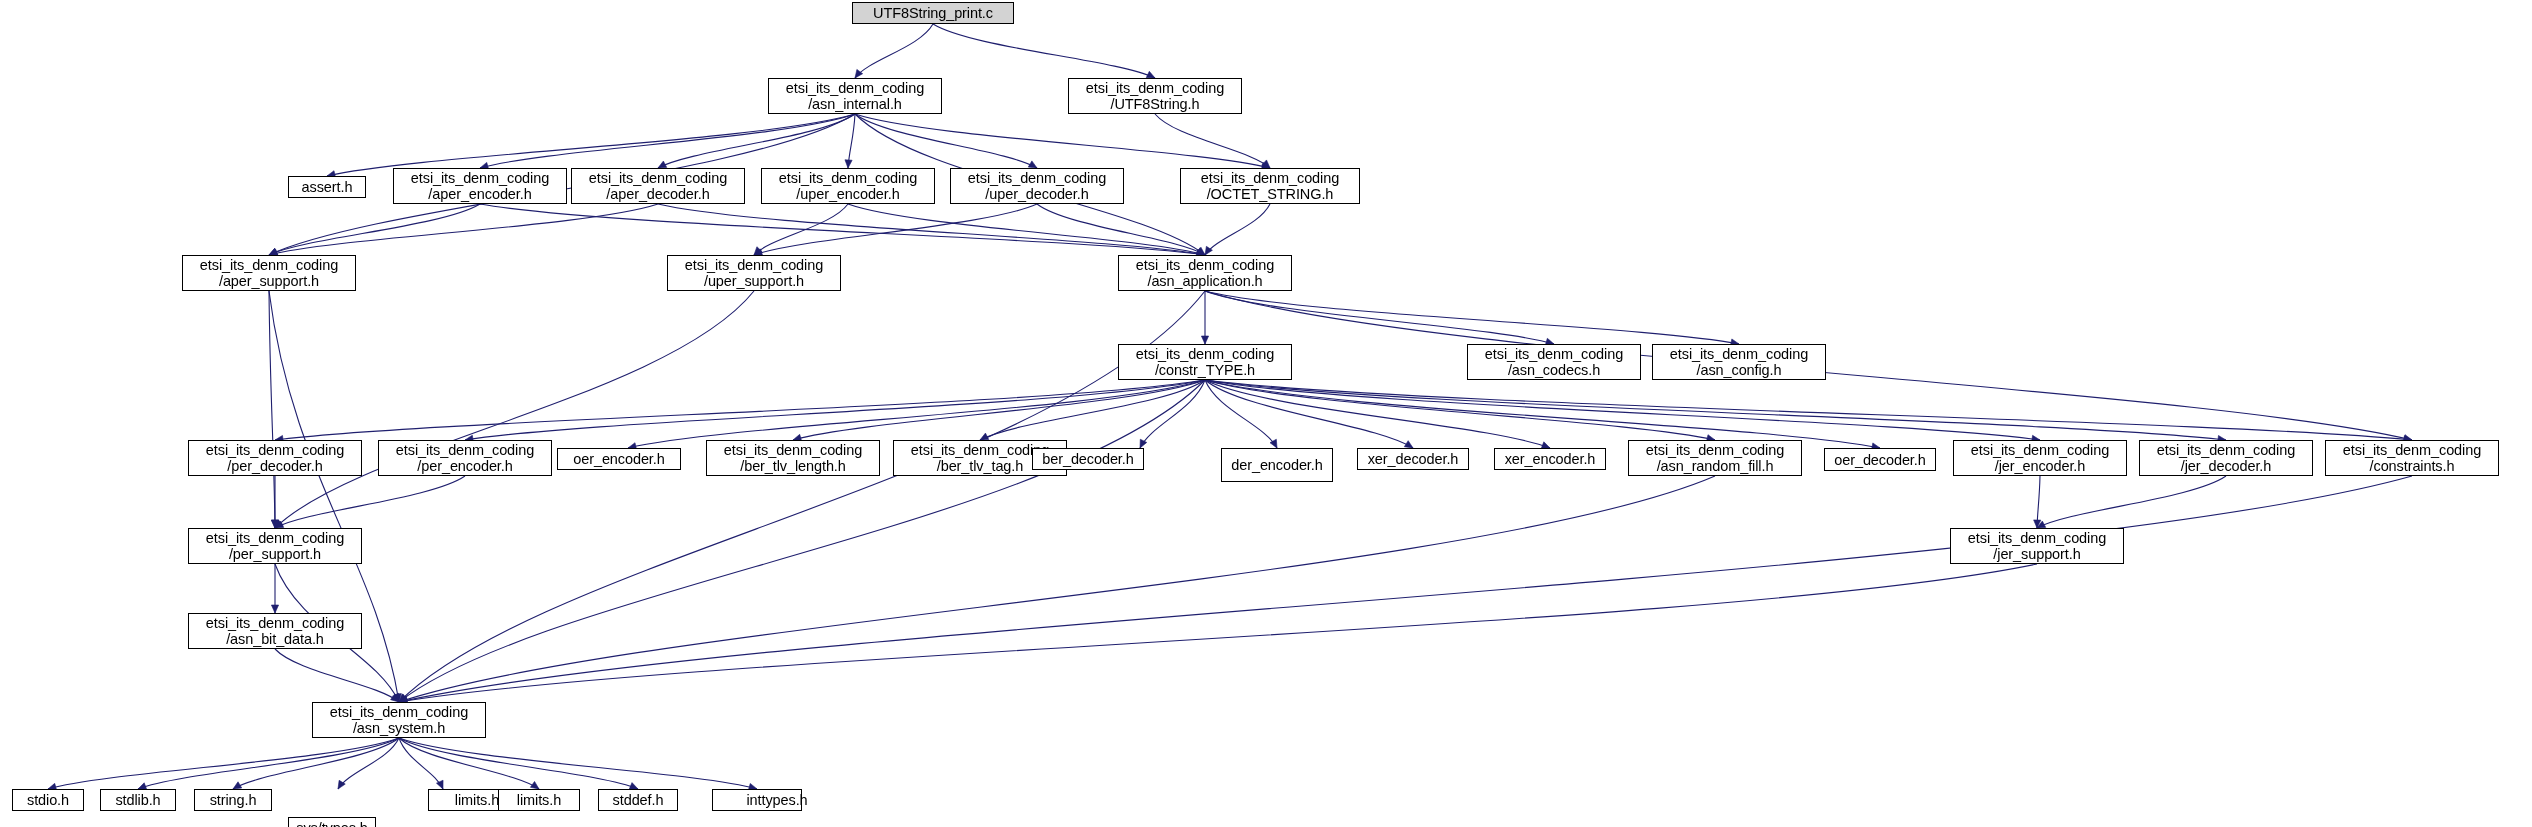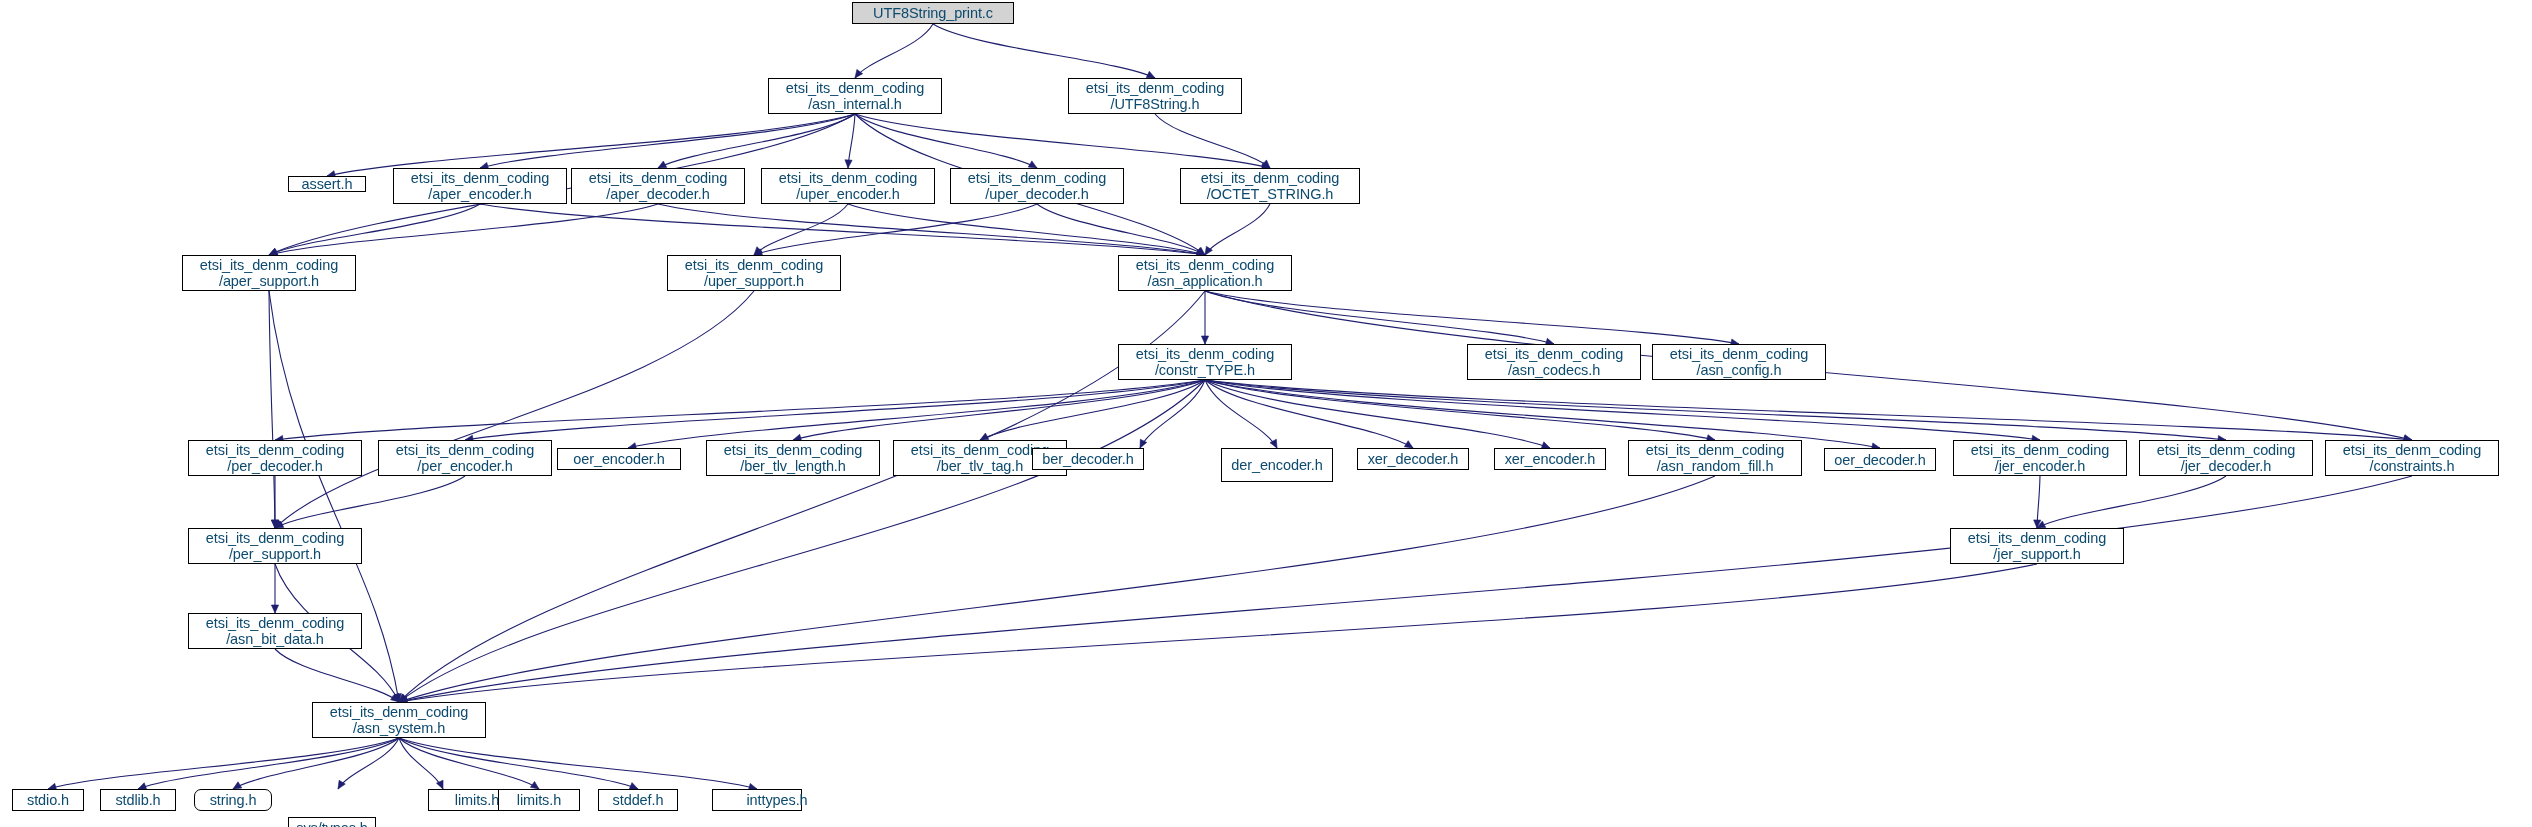--- a/index.html
+++ b/index.html
@@ -13,21 +13,21 @@
     height: 827px;
     background: #ffffff;
     font-family: "Liberation Sans", sans-serif;
     overflow: hidden;
   }
   .node {
     position: absolute;
     box-sizing: border-box;
     border: 1px solid #000000;
     background: #ffffff;
-    color: #0c4a6e;
+    color: #000000;
     font-size: 14.5px;
     line-height: 16px;
     text-align: center;
     display: flex;
     flex-direction: column;
     align-items: center;
     justify-content: center;
     white-space: pre;
     letter-spacing: -0.1px;
   }
@@ -181,21 +181,21 @@
       <polygon points="539,789 530.3909417243776,787.3135494057233 534.552666577996,781.4381731417914"></polygon>
       <path d="M 399 738 C 442.02 760.95, 594.98 771.15, 638 789"></path>
       <polygon points="638,789 629.2311448005854,789.2591881395801 631.9904936821994,782.6089254568333"></polygon>
       <path d="M 399 738 C 463.44 760.95, 692.56 771.15, 757 789"></path>
       <polygon points="757,789 748.3292975086097,790.3337609627654 750.2513346333699,783.3950454266562"></polygon>
     </svg>
   <div id="node-layer">
       <div class="node root" style="left: 852px; top: 2px; width: 162px; height: 22px;"><span class="l1">UTF8String_print.c</span></div>
       <div class="node" style="left: 768px; top: 78px; width: 174px; height: 36px;"><span class="l1">etsi_its_denm_coding</span><span class="l2">/asn_internal.h</span></div>
       <div class="node" style="left: 1068px; top: 78px; width: 174px; height: 36px;"><span class="l1">etsi_its_denm_coding</span><span class="l2">/UTF8String.h</span></div>
-      <div class="node" style="left: 288px; top: 176px; width: 78px; height: 16px;"><span class="l1">assert.h</span></div>
+      <div class="node" style="left: 288px; top: 176px; width: 78px; height: 22px;"><span class="l1">assert.h</span></div>
       <div class="node" style="left: 393px; top: 168px; width: 174px; height: 36px;"><span class="l1">etsi_its_denm_coding</span><span class="l2">/aper_encoder.h</span></div>
       <div class="node" style="left: 571px; top: 168px; width: 174px; height: 36px;"><span class="l1">etsi_its_denm_coding</span><span class="l2">/aper_decoder.h</span></div>
       <div class="node" style="left: 761px; top: 168px; width: 174px; height: 36px;"><span class="l1">etsi_its_denm_coding</span><span class="l2">/uper_encoder.h</span></div>
       <div class="node" style="left: 950px; top: 168px; width: 174px; height: 36px;"><span class="l1">etsi_its_denm_coding</span><span class="l2">/uper_decoder.h</span></div>
       <div class="node" style="left: 1180px; top: 168px; width: 180px; height: 36px;"><span class="l1">etsi_its_denm_coding</span><span class="l2">/OCTET_STRING.h</span></div>
       <div class="node" style="left: 182px; top: 255px; width: 174px; height: 36px;"><span class="l1">etsi_its_denm_coding</span><span class="l2">/aper_support.h</span></div>
       <div class="node" style="left: 667px; top: 255px; width: 174px; height: 36px;"><span class="l1">etsi_its_denm_coding</span><span class="l2">/uper_support.h</span></div>
       <div class="node" style="left: 1118px; top: 255px; width: 174px; height: 36px;"><span class="l1">etsi_its_denm_coding</span><span class="l2">/asn_application.h</span></div>
       <div class="node" style="left: 1118px; top: 344px; width: 174px; height: 36px;"><span class="l1">etsi_its_denm_coding</span><span class="l2">/constr_TYPE.h</span></div>
       <div class="node" style="left: 1467px; top: 344px; width: 174px; height: 36px;"><span class="l1">etsi_its_denm_coding</span><span class="l2">/asn_codecs.h</span></div>
@@ -213,20 +213,20 @@
       <div class="node" style="left: 1824px; top: 448px; width: 112px; height: 23px;"><span class="l1">oer_decoder.h</span></div>
       <div class="node" style="left: 1953px; top: 440px; width: 174px; height: 36px;"><span class="l1">etsi_its_denm_coding</span><span class="l2">/jer_encoder.h</span></div>
       <div class="node" style="left: 2139px; top: 440px; width: 174px; height: 36px;"><span class="l1">etsi_its_denm_coding</span><span class="l2">/jer_decoder.h</span></div>
       <div class="node" style="left: 2325px; top: 440px; width: 174px; height: 36px;"><span class="l1">etsi_its_denm_coding</span><span class="l2">/constraints.h</span></div>
       <div class="node" style="left: 188px; top: 528px; width: 174px; height: 36px;"><span class="l1">etsi_its_denm_coding</span><span class="l2">/per_support.h</span></div>
       <div class="node" style="left: 1950px; top: 528px; width: 174px; height: 36px;"><span class="l1">etsi_its_denm_coding</span><span class="l2">/jer_support.h</span></div>
       <div class="node" style="left: 188px; top: 613px; width: 174px; height: 36px;"><span class="l1">etsi_its_denm_coding</span><span class="l2">/asn_bit_data.h</span></div>
       <div class="node" style="left: 312px; top: 702px; width: 174px; height: 36px;"><span class="l1">etsi_its_denm_coding</span><span class="l2">/asn_system.h</span></div>
       <div class="node" style="left: 12px; top: 789px; width: 72px; height: 22px;"><span class="l1">stdio.h</span></div>
       <div class="node" style="left: 100px; top: 789px; width: 76px; height: 22px;"><span class="l1">stdlib.h</span></div>
-      <div class="node" style="left: 194px; top: 789px; width: 78px; height: 22px; border-radius: 7px;"><span class="l1">string.h</span></div>
+      <div class="node" style="left: 194px; top: 789px; width: 78px; height: 22px;"><span class="l1">string.h</span></div>
       <div class="node" style="left: 288px; top: 817px; width: 88px; height: 22px;"><span class="l1">sys/types.h</span></div>
       <div class="node" style="left: 428px; top: 789px; width: 98px; height: 22px;"><span class="l1">limits.h</span></div>
       <div class="node" style="left: 498px; top: 789px; width: 82px; height: 22px;"><span class="l1">limits.h</span></div>
       <div class="node" style="left: 598px; top: 789px; width: 80px; height: 22px;"><span class="l1">stddef.h</span></div>
       <div class="node" style="left: 712px; top: 789px; width: 90px; height: 22px; padding-left: 40px;"><span class="l1">inttypes.h</span></div>
     </div>
 </div>
 
 </body></html>

